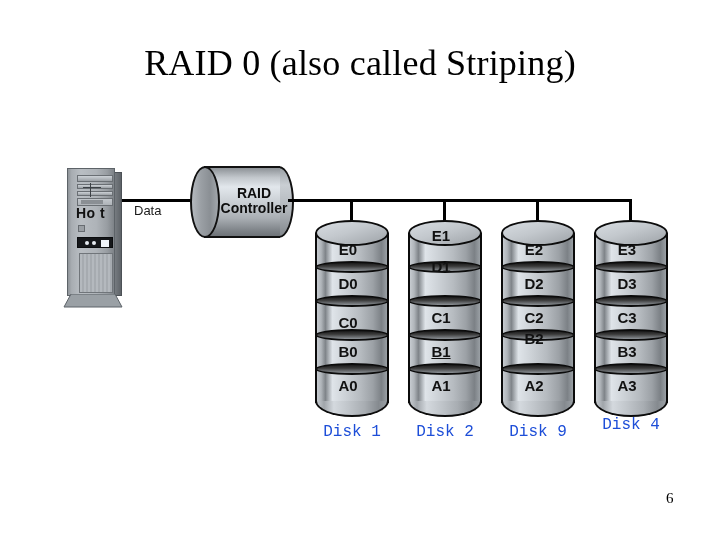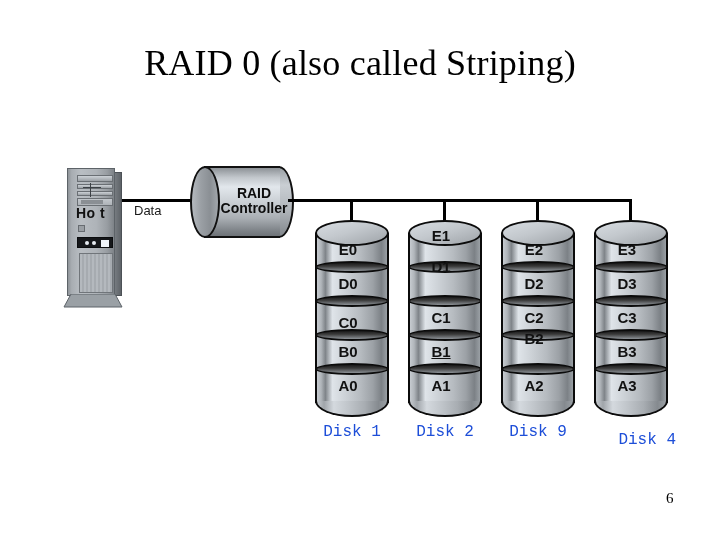--- a/index.html
+++ b/index.html
@@ -450,19 +450,19 @@
         <div class="platter-sep" style="top: 75px;"></div>
         <div class="platter" style="top: 81px; height: 34px;"></div>
         <div class="platter-label" style="top: 89px;">C3</div>
         <div class="platter-sep" style="top: 109px;"></div>
         <div class="platter" style="top: 115px; height: 34px;"></div>
         <div class="platter-label" style="top: 123px;">B3</div>
         <div class="platter-sep" style="top: 143px;"></div>
         <div class="platter" style="top: 149px; height: 34px;"></div>
         <div class="platter-label" style="top: 157px;">A3</div>
         <div class="platter-bottom-cap" style="top: 181px;"></div>
-        <div class="disk-caption" style="top: 211px; text-align: right;">Disk 4</div>
+        <div class="disk-caption" style="top: 196px;">Disk 4</div>
       </div>
     </div>
 
 </div>
 
 <div id="page-number">6</div>
 
 </body></html>

